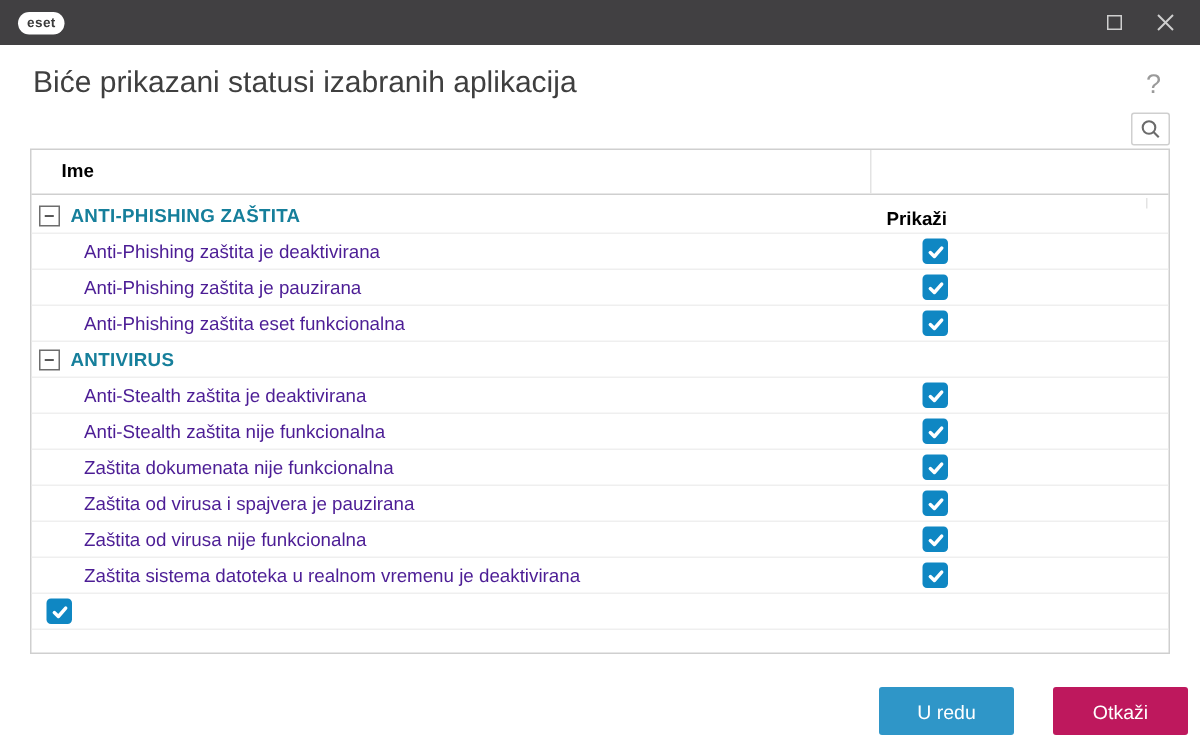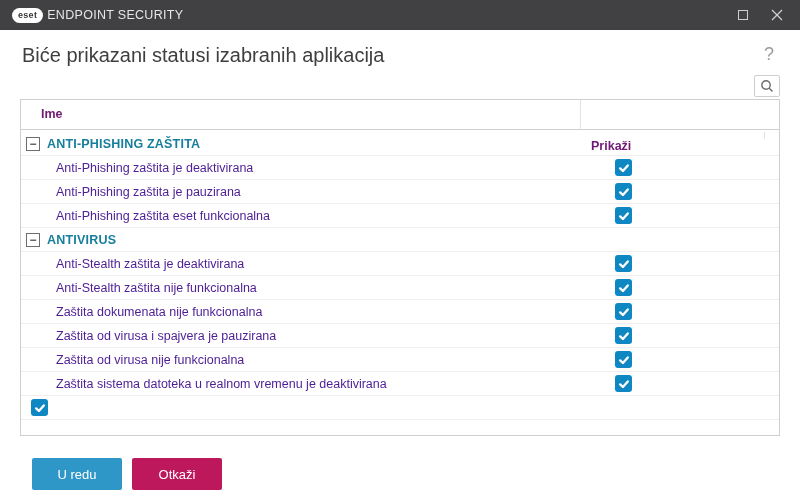--- a/index.html
+++ b/index.html
@@ -4,43 +4,43 @@
 <style>
   * { box-sizing: border-box; margin: 0; padding: 0; }
   html, body { width: 800px; height: 500px; overflow: hidden; font-family: "Segoe UI", Arial, sans-serif; background: #fff; }
   .titlebar {
     height: 30px; background: #414042; color: #fff; display: flex; align-items: center;
     padding: 0 6px 0 12px; font-size: 12px; letter-spacing: .3px;
   }
   .brand-badge {
     display: inline-flex; align-items: center; justify-content: center;
     background: #fff; color: #3a3a3a; font-weight: 700; font-size: 9px;
-    border-radius: 9px; height: 15px; padding: 0 6px; margin-right: 4px;
+    border-radius: 9px; height: 15px; padding: 0 6px; margin-right: 22px;
   }
   .titlebar-title { font-weight: 400; font-size: 12.5px; color: #e6e6e6; }
   .titlebar-spacer { flex: 1; }
   .titlebar-btn { width: 34px; height: 30px; display: inline-flex; align-items: center; justify-content: center; cursor: pointer; color:#cfcfcf; }
   .titlebar-btn svg { stroke: #cfcfcf; }
   .header {
-    display: flex; align-items: flex-start; padding: 14px 22px 8px 22px;
+    display: flex; align-items: flex-end; padding: 14px 22px 8px 22px;
   }
   .header h1 { font-size: 20px; font-weight: 400; color: #3f3f3f; }
   .help { margin-left: auto; color: #9a9a9a; font-size: 18px; cursor: pointer; padding: 0 4px;}
   .content-wrap { padding: 0 20px; }
   .search-row { display: flex; justify-content: flex-end; padding-bottom: 2px; }
   .search-btn {
     width: 26px; height: 22px; border: 1px solid #cfcfcf; border-radius: 2px;
     display: inline-flex; align-items: center; justify-content: center; cursor: pointer; background:#fff;
   }
   .search-btn svg { stroke: #6b6b6b; }
   .grid {
     border: 1px solid #cfcfcf; height: 337px; display: flex; flex-direction: column;
   }
   .grid-head {
-    display: flex; align-items: stretch; height: 30px; font-size: 12.5px; color:#701a75; font-weight:600;
+    display: flex; align-items: stretch; height: 30px; font-size: 12.5px; color:#000000; font-weight:600;
     border-bottom: 1px solid #cfcfcf;
   }
   .col-name { flex: 1; padding: 7px 0 0 20px; border-right: 1px solid #e3e3e3; }
   .col-show { width: 184px; padding: 7px 0 0 10px; border-right: 1px solid #e3e3e3; margin-top: 32px;}
   .col-scroll-gutter { width: 14px; }
   .grid-body {
     flex: 1; overflow-y: scroll; padding-top: 2px;
   }
   .grid-body::-webkit-scrollbar { width: 14px; }
   .grid-body::-webkit-scrollbar-track { background: #f4f4f4; }
@@ -60,36 +60,35 @@
     flex: 1; color: #4c1d95; padding-left: 35px;
   }
   .check-cell { width: 170px; display: flex; align-items: center; padding-left: 10px;}
   .chk {
     width: 17px; height: 17px; border-radius: 3px; background: #0f87c3;
     display: inline-flex; align-items: center; justify-content: center; cursor: pointer;
   }
   .chk svg { stroke: #fff; }
   .footer {
     position: absolute; left: 0; right: 0; bottom: 0; height: 52px;
-    display: flex; align-items: center; justify-content: flex-start; gap: 10px;
-    padding: 0 32px;
+    display: flex; align-items: center; justify-content: flex-end; gap: 26px;
+    padding: 0 8px;
   }
   .btn {
     min-width: 90px; height: 32px; border: none; border-radius: 2px; font-size: 13px;
     color: #fff; cursor: pointer; padding: 0 18px;
   }
   .btn-primary { background: #2f96c8; }
   .btn-secondary { background: #be185d; }
 </style>
 </head>
 <body>
 
 <div class="titlebar">
   <span class="brand-badge">eset</span>
-  <span class="titlebar-title">ENDPOINT SECURITY</span>
   <span class="titlebar-spacer"></span>
   <span class="titlebar-btn">
     <svg width="12" height="12" viewBox="0 0 12 12" fill="none" stroke-width="1">
         <rect x="1.5" y="1.5" width="9" height="9"></rect>
       </svg>
   </span>
   <span class="titlebar-btn">
     <svg width="12" height="12" viewBox="0 0 12 12" fill="none" stroke-width="1.3">
         <line x1="1" y1="1" x2="11" y2="11"></line>
         <line x1="11" y1="1" x2="1" y2="11"></line>

